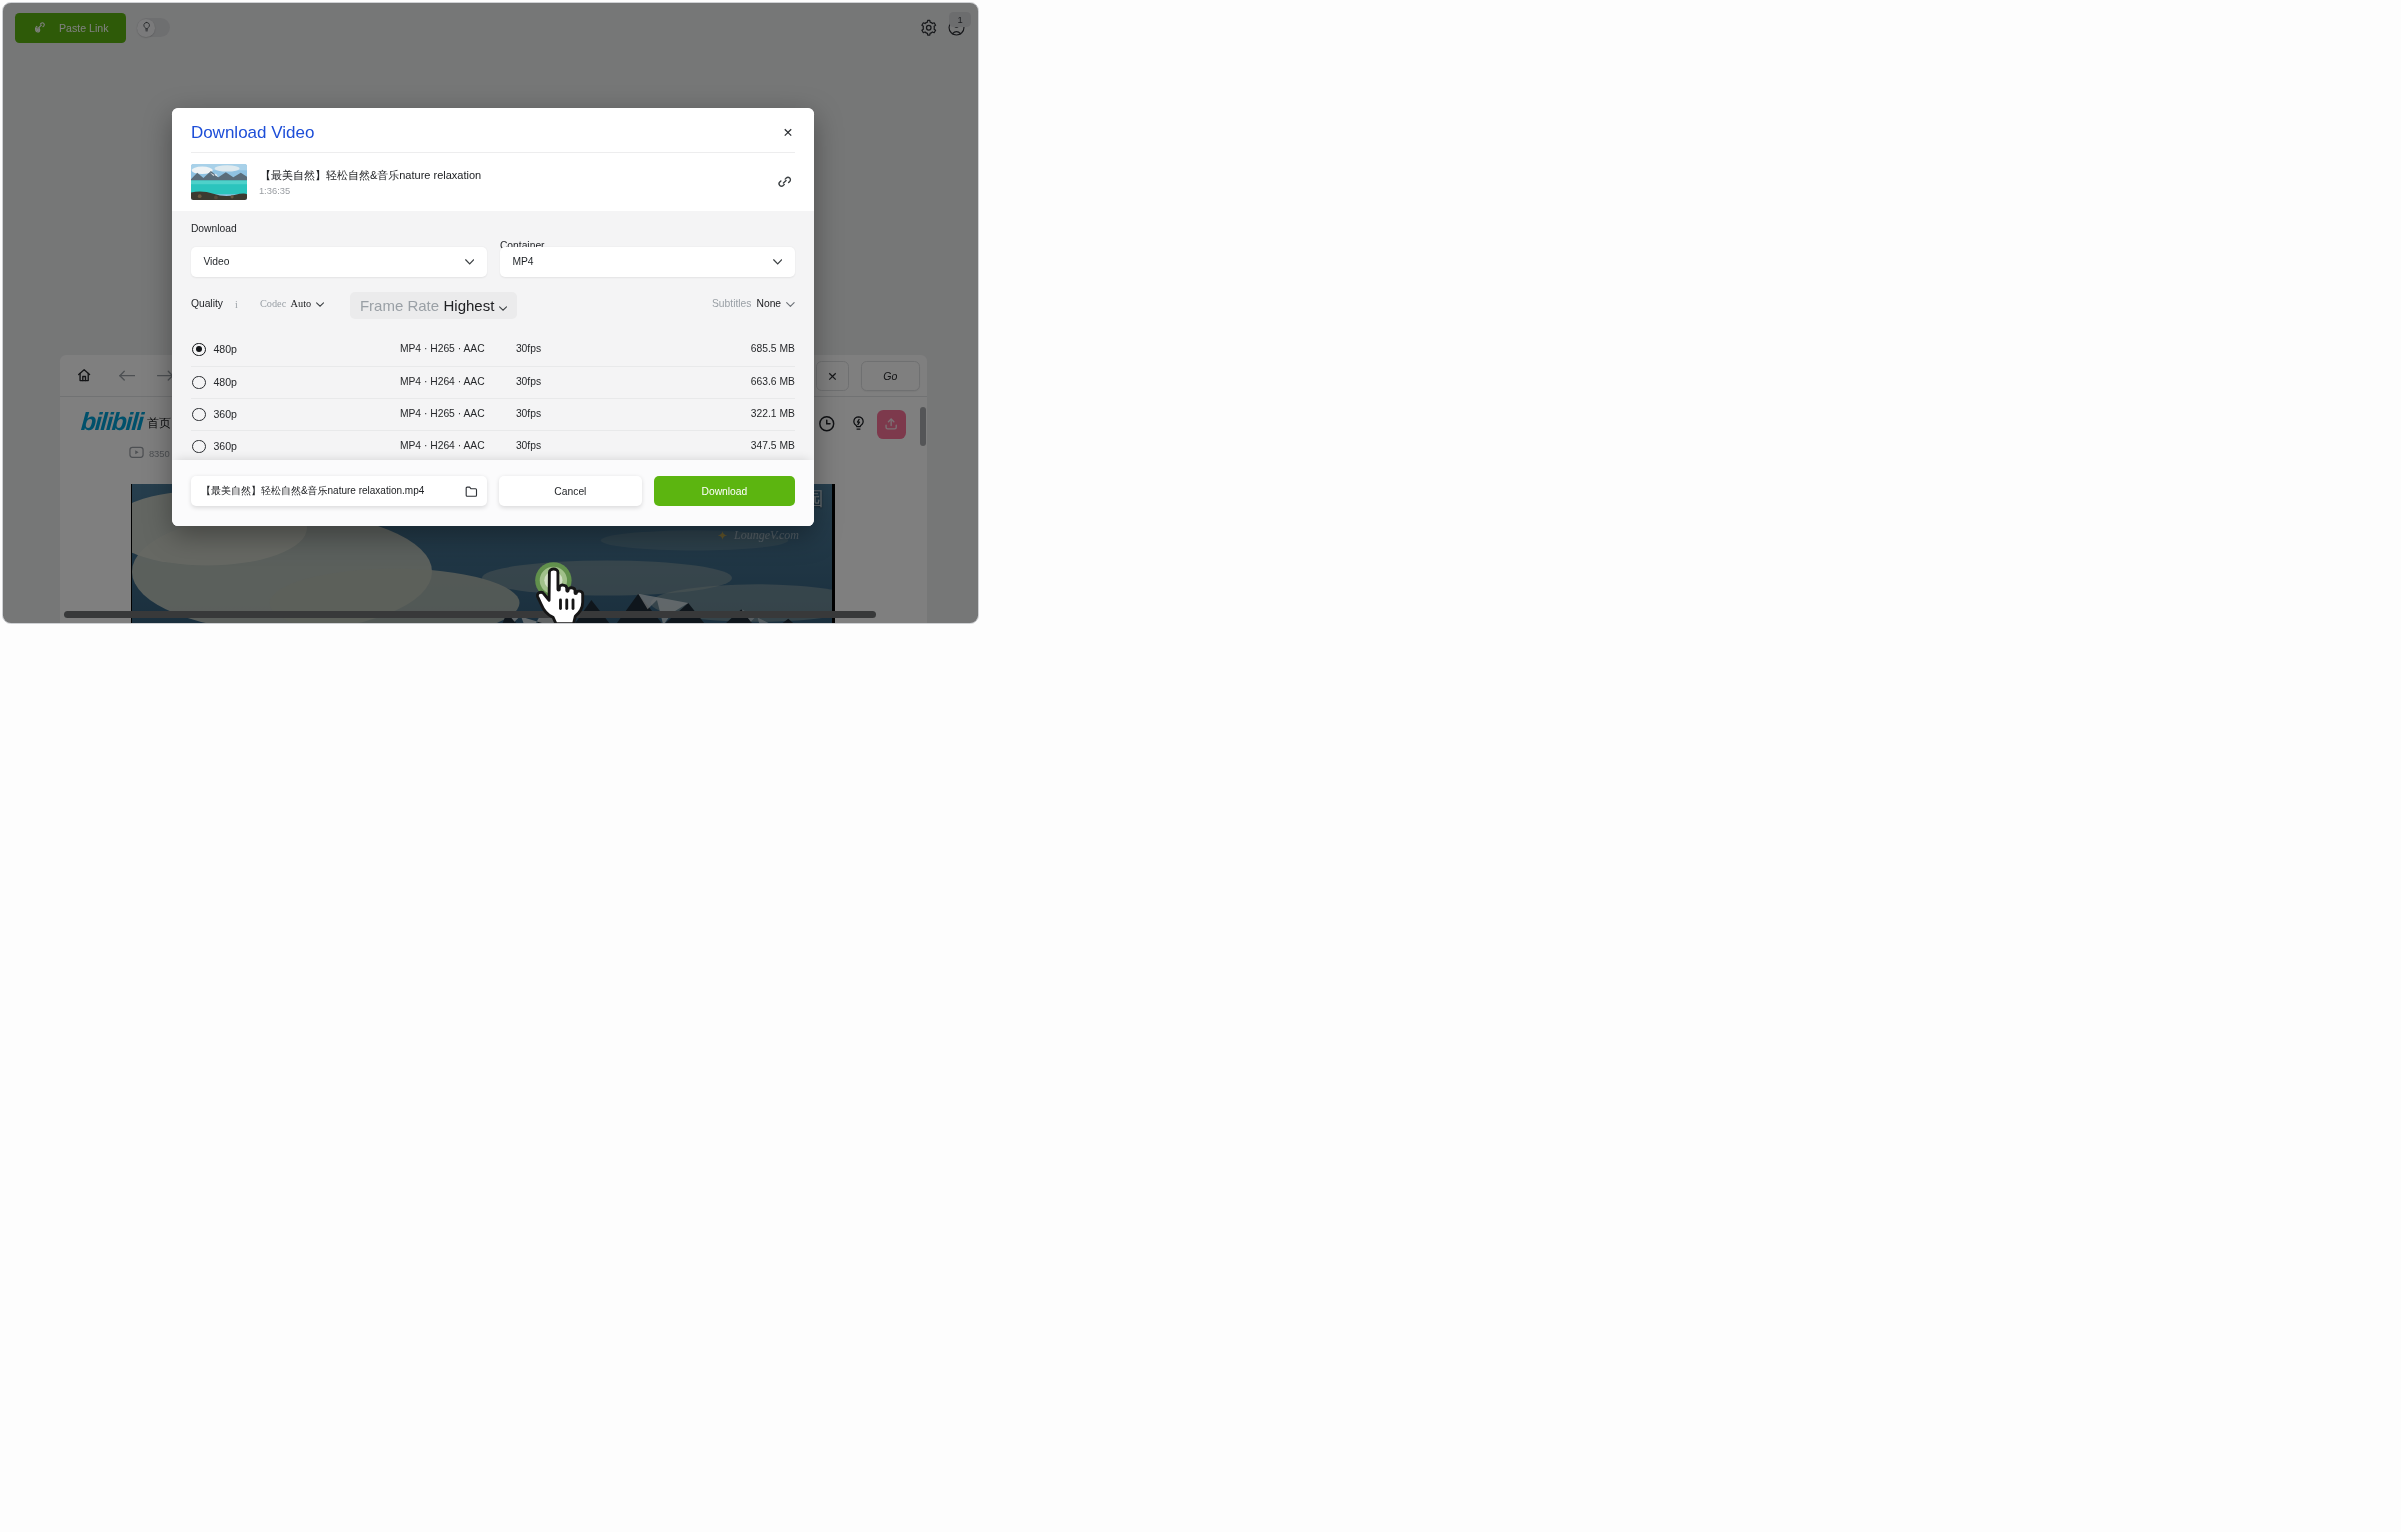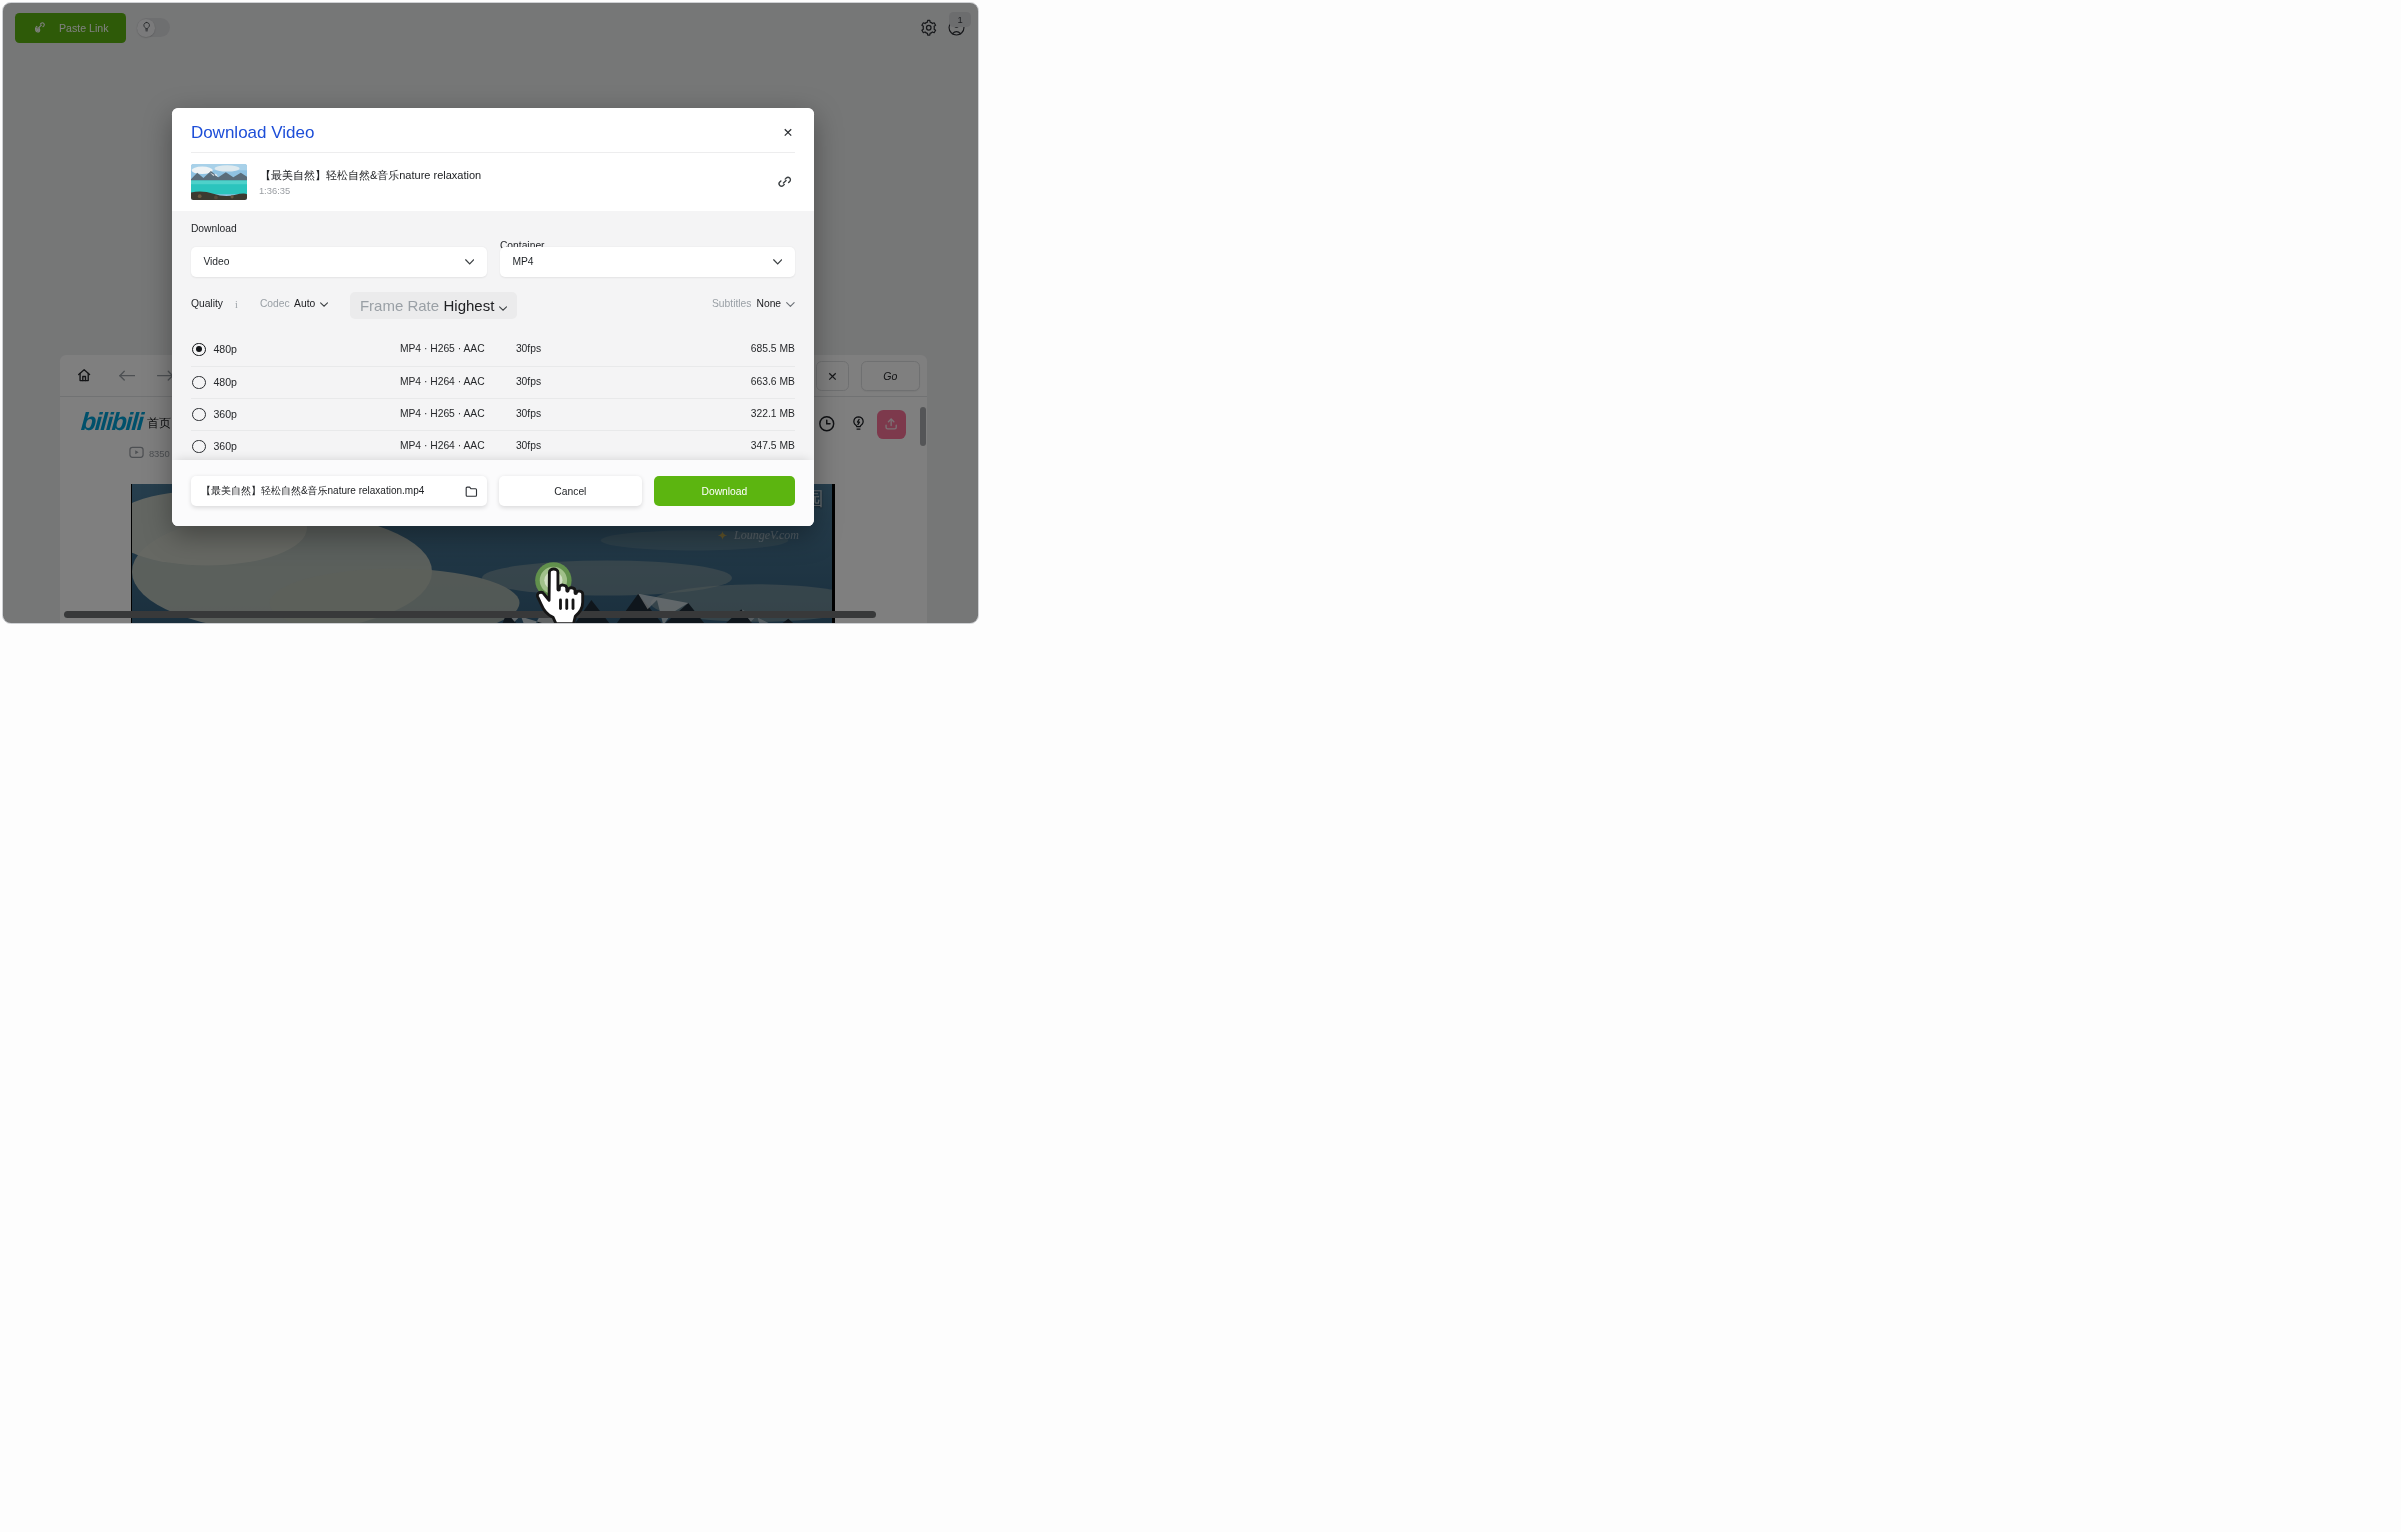--- a/index.html
+++ b/index.html
@@ -76,21 +76,21 @@
   .select { position:absolute; height:30px; background:#fff; border-radius:5px;
     box-shadow:0 0.6px 1.9px rgba(0,0,0,.07); display:flex; align-items:center; padding:0 12.5px;
     font-size:10.3px; color:#1f2327; cursor:pointer; }
   .select .chev { margin-left:auto; }
 
   .q-row { position:absolute; left:19px; right:19px; top:184px; height:27.5px; }
   .q-label { position:absolute; left:0; top:6.3px; font-size:10.3px; color:#1e2024; }
   .info-i { position:absolute; left:44px; top:6.9px; font-family:"Liberation Serif","DejaVu Serif",serif;
     font-size:10px; color:#9aa0a6; cursor:pointer; }
   .codec-group { position:absolute; left:69px; top:6.3px; display:flex; align-items:flex-start; gap:4.4px;
-    font-size:10.3px; cursor:pointer; }
+    font-size:10.3px; cursor:pointer;font-family:Liberation Serif, serif; }
   .fr-chip { position:absolute; left:159px; top:0; height:27.5px; background:#ebebec; border-radius:5px;
     display:flex; align-items:center; gap:4.4px; padding:0 10px; font-size:15px; cursor:pointer; }
   .sub-group { position:absolute; right:0; top:6.3px; display:flex; align-items:center; gap:5px;
     font-size:10.3px; cursor:pointer; }
   .lbl-gray { color:#9aa0a6; } .lbl-dark { color:#202124; }
 
   .fmt-list { position:absolute; left:19px; right:19px; top:226px; height:126px; overflow:hidden; list-style:none; }
   .fmt-row { position:relative; height:32px; cursor:pointer; }
   .fmt-row + .fmt-row { border-top:0.6px solid #e8e9ea; }
   .radio { position:absolute; left:1.3px; top:8.8px; width:13.8px; height:13.8px; border:1.3px solid #2a2d31;

